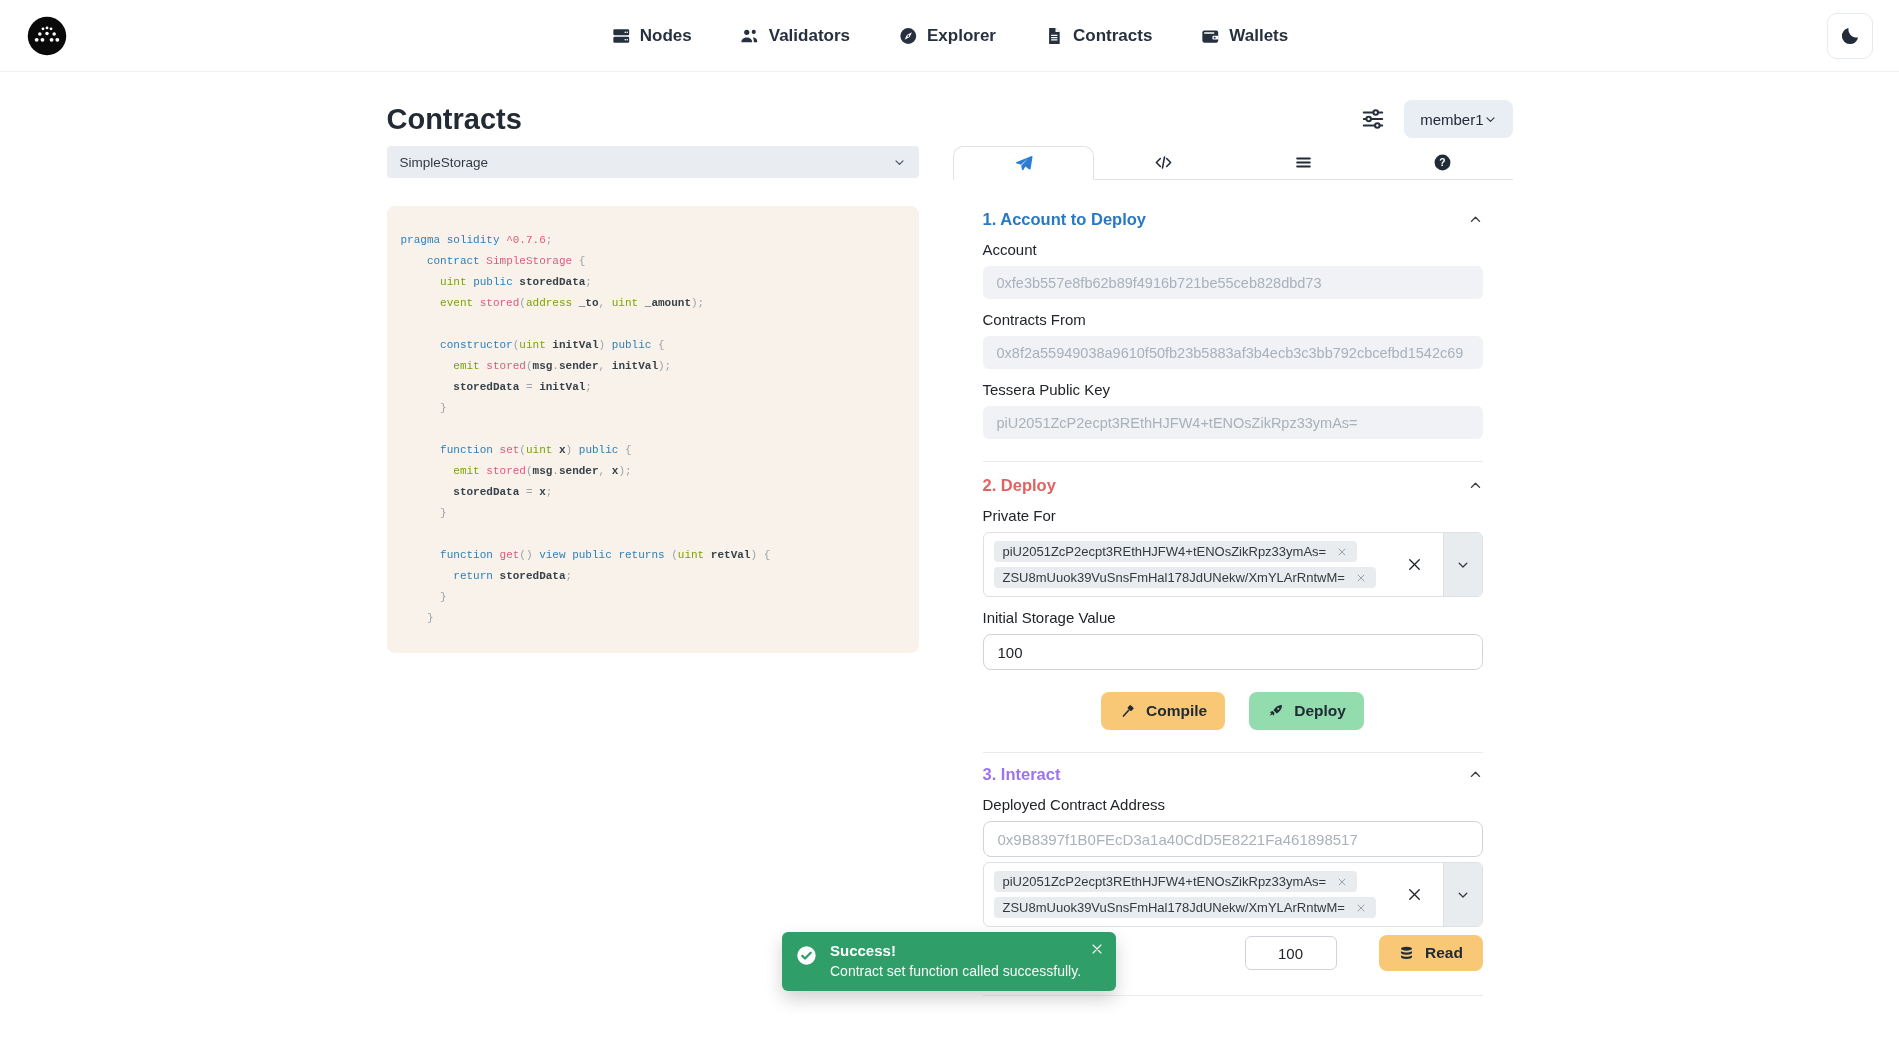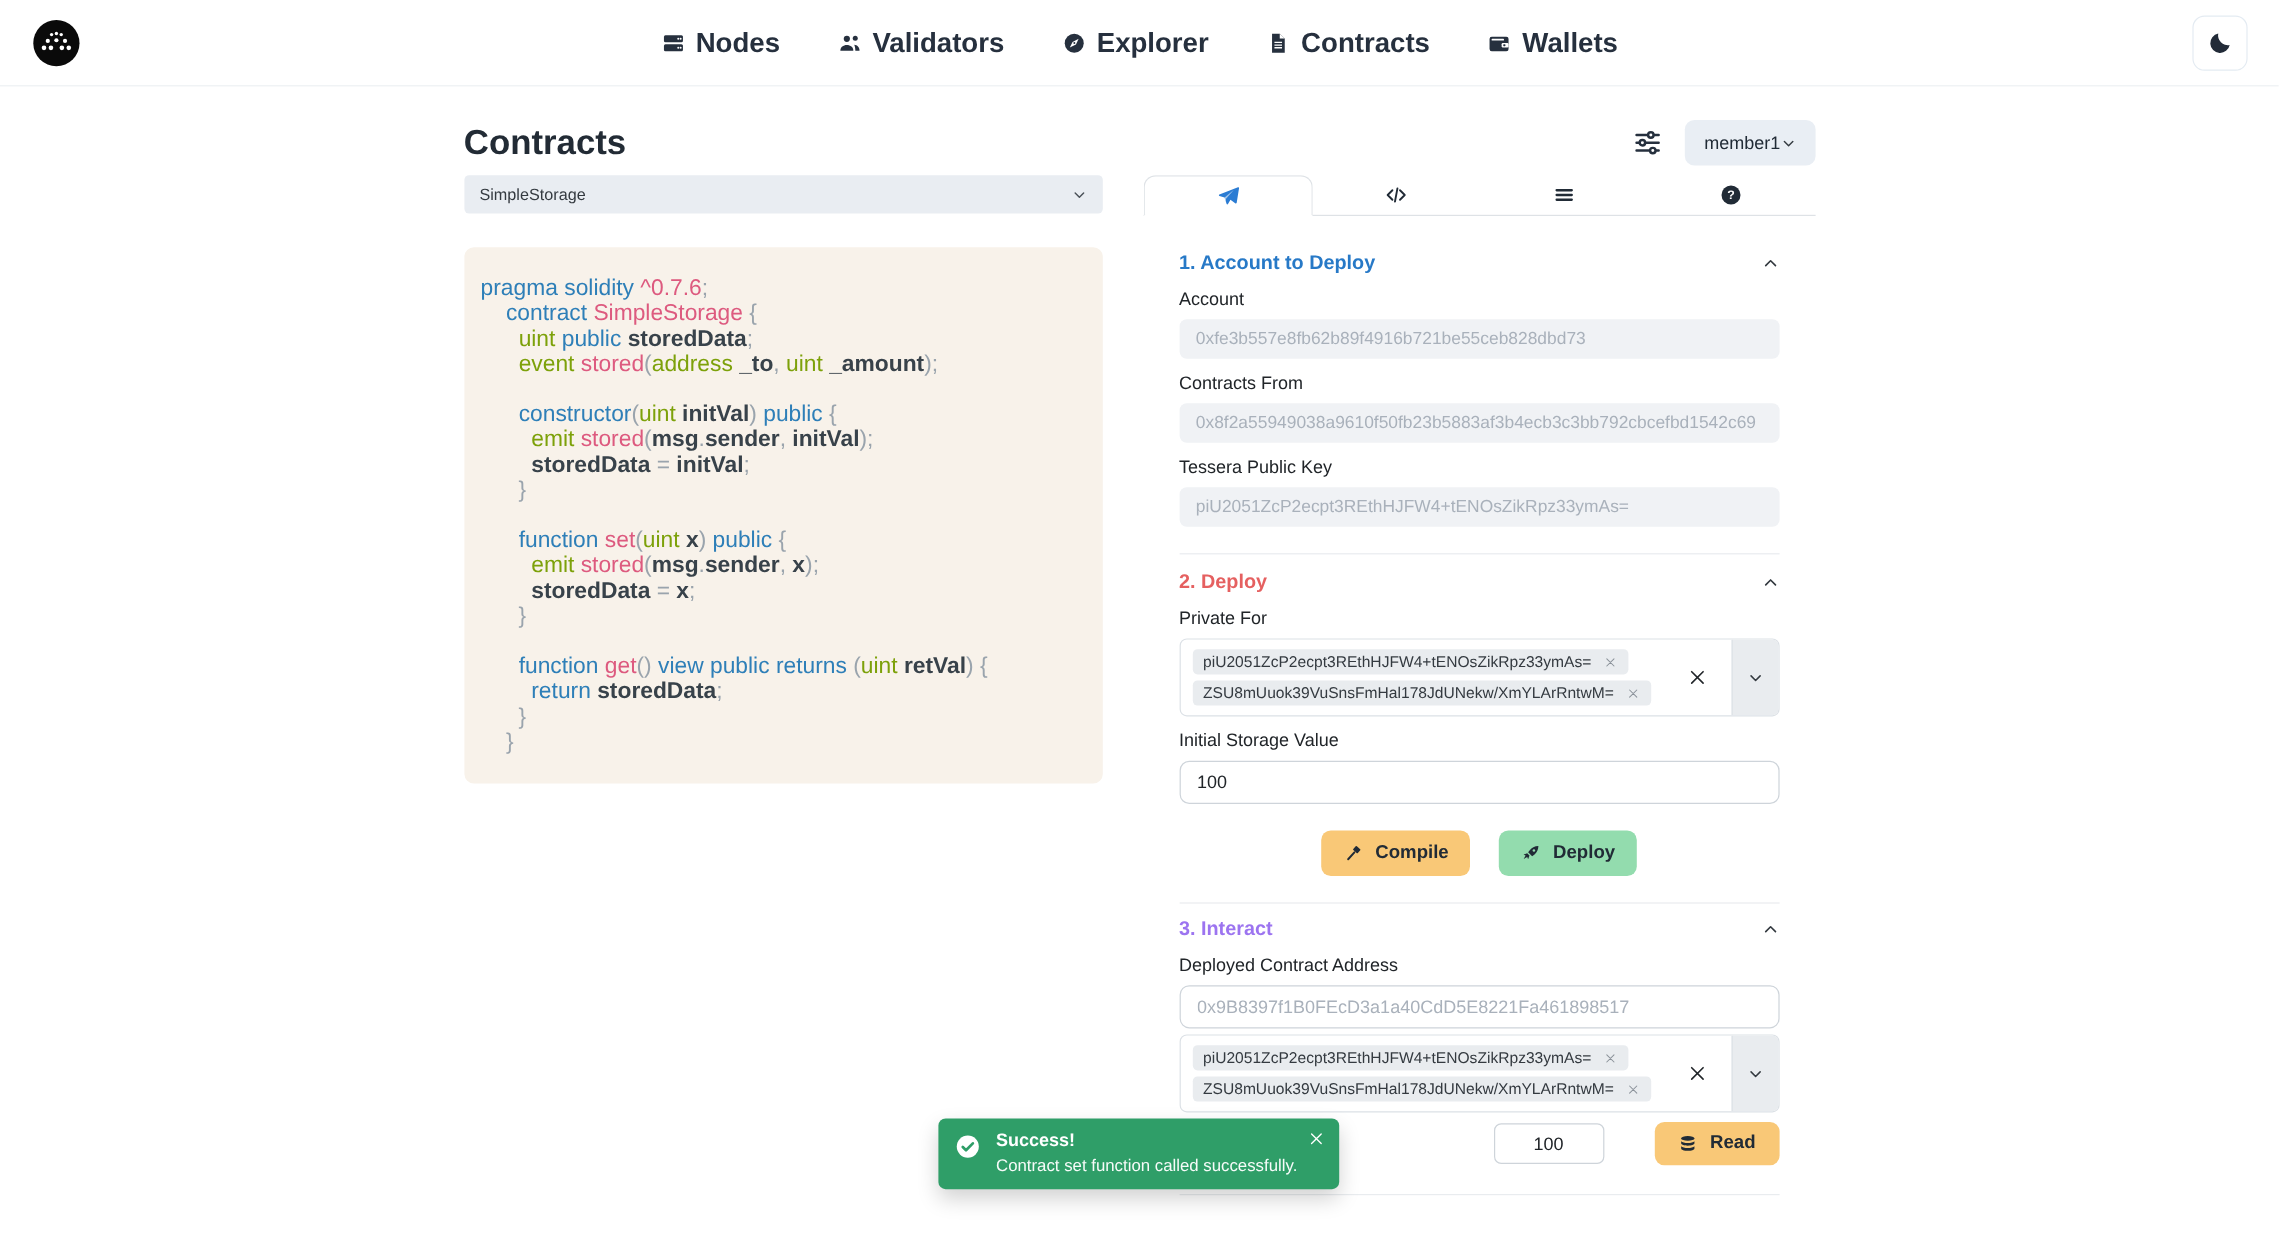--- a/index.html
+++ b/index.html
@@ -8,21 +8,21 @@
     font-family:"Liberation Sans", sans-serif;
     background:#fff; color:#212b36; overflow:hidden; position:relative;
   }
   
   .navbar { height:72px; display:flex; align-items:center; padding:0 26px;
             border-bottom:1px solid #edf0f3; position:relative; background:#fff; }
   .logo { width:42px; height:42px; display:block; }
   .nav-center { position:absolute; left:50%; transform:translateX(-50%);
                 display:flex; gap:48px; align-items:center; }
   .nav-item { display:flex; align-items:center; gap:9px; cursor:pointer;
-              font-weight:bold; font-size:23px; color:#26303e; }
+              font-weight:bold; font-size:17px; color:#26303e; }
   .nav-item .nico { width:20px; height:20px; display:inline-flex; color:#26303e; }
   .nico svg, .ico svg { width:100%; height:100%; display:block; }
   .theme-btn { margin-left:auto; width:46px; height:46px; border:1px solid #e4ebf2;
                border-radius:10px; background:#fff; display:flex; align-items:center;
                justify-content:center; cursor:pointer; }
   .theme-btn .ico { width:22px; height:22px; color:#222b38; }
   
   .container { width:1126px; margin:0 auto; }
   .page-head { display:flex; align-items:center; justify-content:space-between; margin-top:28px; }
   .page-title { font-size:29px; font-weight:bold; color:#222b35; }
@@ -34,21 +34,21 @@
   .member-btn .ico { width:13px; height:13px; color:#343a40; }
   .columns { display:flex; gap:34px; margin-top:8px; align-items:flex-start; }
   .left-col { width:532px; }
   .right-col { width:560px; }
   
   .contract-select { height:32px; background:#e9edf2; border-radius:4px; display:flex;
                      align-items:center; justify-content:space-between; padding:0 13px;
                      font-size:13.5px; color:#343a40; cursor:pointer; }
   .contract-select .ico { width:13px; height:13px; color:#495057; }
   .code-block { margin-top:28px; background:#f8f2ea; border-radius:8px; padding:24px 14px;
-                font-family:Liberation Sans, sans-serif; font-size:19px; line-height:21px;
+                font-family:Liberation Mono, monospace; font-size:11px; line-height:21px;
                 color:#38424a; white-space:pre; }
   .tk-kw { color:#2e7fb8; }
   .tk-ty { color:#7da10a;margin-top:23px; }
   .tk-nm { color:#dd5a7f; }
   .tk-id { color:#38424a; font-weight:bold; }
   .tk-pu { color:#9aa4ad; }
   
   .tabs { display:flex; border-bottom:1px solid #dee2e6; height:34px; }
   .tab { flex:1; display:flex; align-items:center; justify-content:center;
          cursor:pointer; position:relative; }

